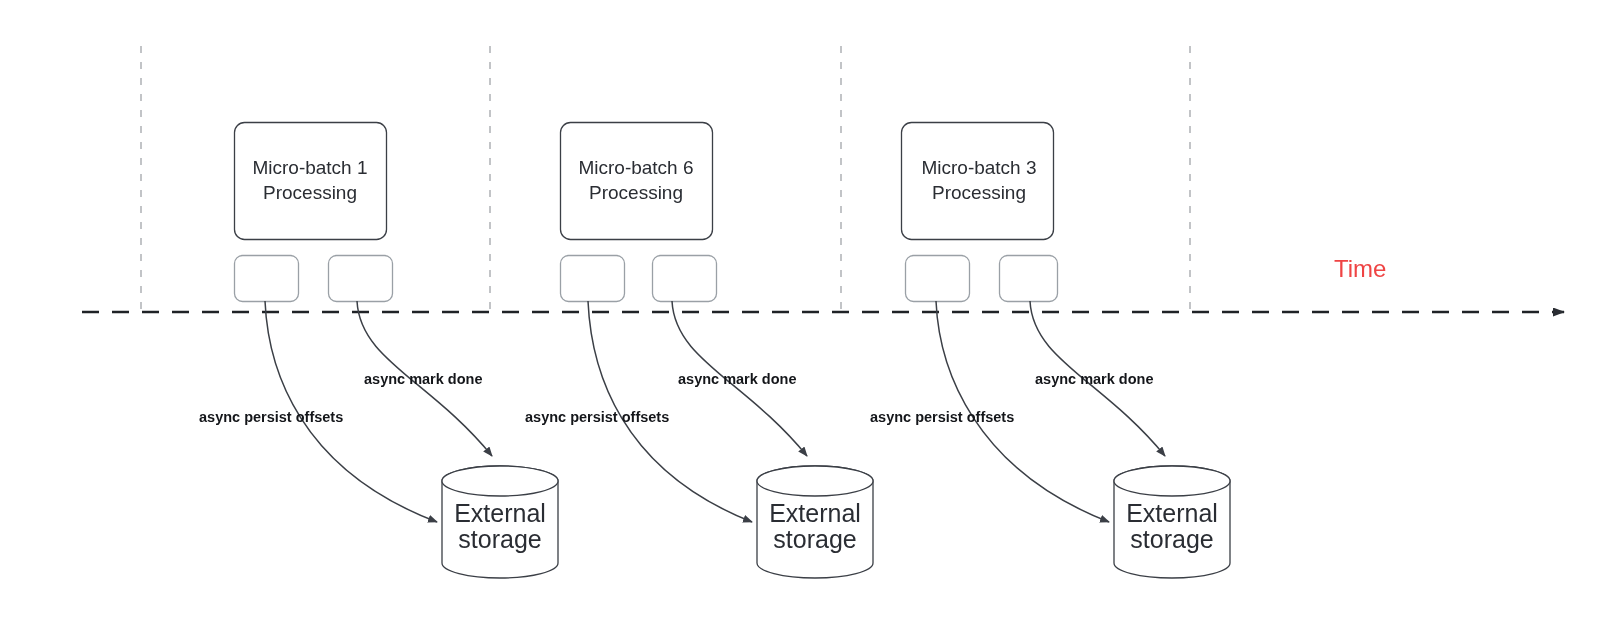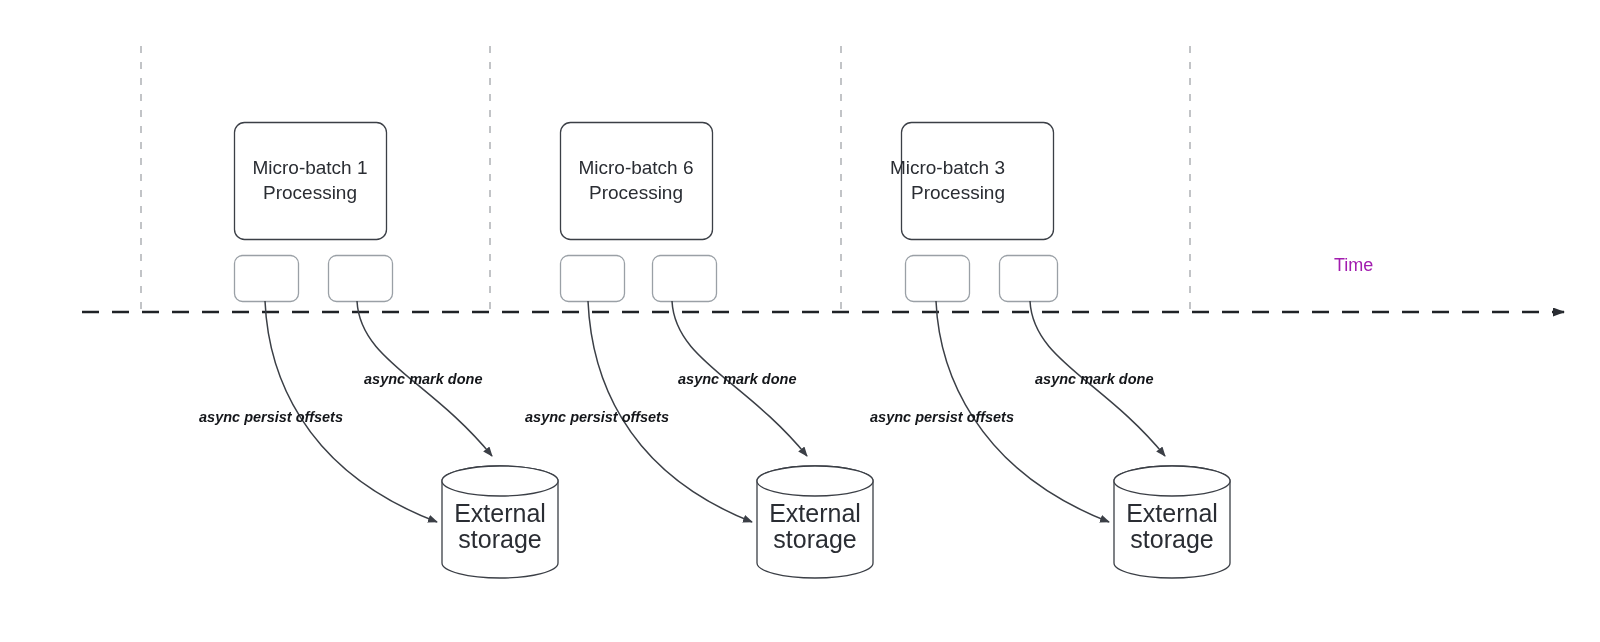--- a/index.html
+++ b/index.html
@@ -34,26 +34,25 @@
     white-space: pre-line;
     pointer-events: none;
   }
   .edge-label {
     position: absolute;
     color: #14161a;
     font-size: 14.5px;
     font-weight: bold;
     font-family: "Liberation Sans", sans-serif;
     white-space: nowrap;
-    font-style: italic;
   }
   .axis-label {
     position: absolute;
-    color: #a21caf;
-    font-size: 18px;
+    color: #ef4444;
+    font-size: 24px;
     font-family: "Liberation Sans", sans-serif;
     white-space: nowrap;
   }
   .storage-text {
     position: absolute;
     text-align: center;
     color: #2a2d33;
     font-size: 25px;
     line-height: 26px;
     font-family: "Liberation Sans", sans-serif;
@@ -111,21 +110,21 @@
         <path d="M 672 301 C 675 360 745 380 807 456" fill="none" stroke="#3b3f46" stroke-width="1.5" marker-end="url(#arrowhead)"></path>
         <path d="M 936 301 C 939 370 975 470 1109 522" fill="none" stroke="#3b3f46" stroke-width="1.5" marker-end="url(#arrowhead)"></path>
         <path d="M 1030 301 C 1033 360 1103 380 1165 456" fill="none" stroke="#3b3f46" stroke-width="1.5" marker-end="url(#arrowhead)"></path>
       </g>
   </svg>
 
   <div class="node-text" id="bl1" style="left: 234px; top: 154.5px; width: 152px;">Micro-batch 1
 Processing</div>
   <div class="node-text" id="bl2" style="left: 560px; top: 154.5px; width: 152px;">Micro-batch 6
 Processing</div>
-  <div class="node-text" id="bl3" style="left: 853px; top: 154.5px; width: 152px; text-align: right;">Micro-batch 3
+  <div class="node-text" id="bl3" style="left: 903px; top: 154.5px; width: 152px;">Micro-batch 3
 Processing</div>
 
   <div class="storage-text" id="sl1" style="left: 436px; top: 500px; width: 128px;">External
 storage</div>
   <div class="storage-text" id="sl2" style="left: 751px; top: 500px; width: 128px;">External
 storage</div>
   <div class="storage-text" id="sl3" style="left: 1108px; top: 500px; width: 128px;">External
 storage</div>
 
   <div class="edge-label" id="el1a" style="left: 199px; top: 409px;">async persist offsets</div>

